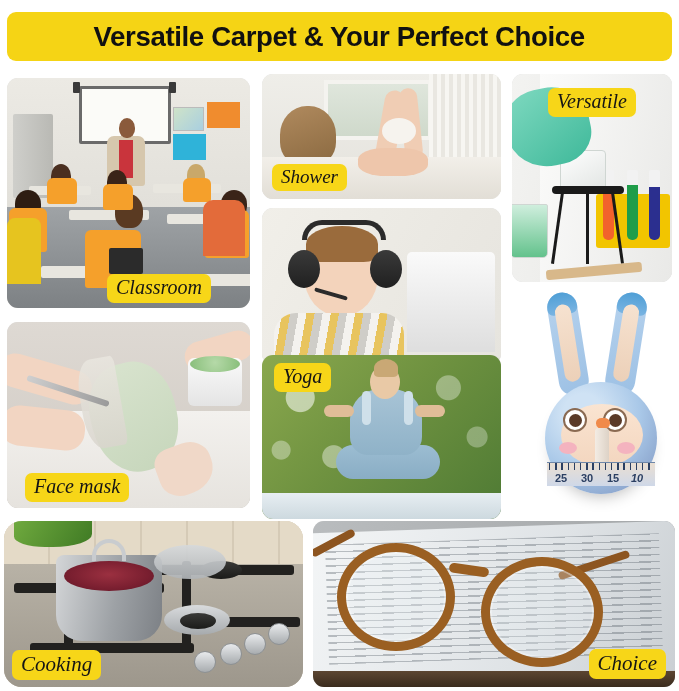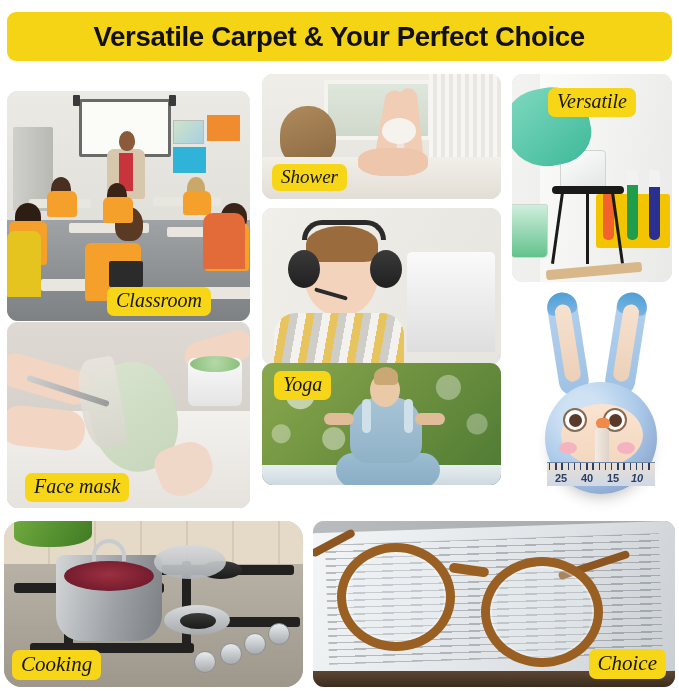--- a/index.html
+++ b/index.html
@@ -48,21 +48,21 @@
     font-family: "Liberation Serif", serif;
     font-style: italic;
     font-weight: normal;
     color: #151515;
     white-space: nowrap;
     line-height: 1.18;
     z-index: 6;
   }
 
   
-  #p-classroom { left: 7px; top: 91px; width: 243px; height: 230px; text-align: center; }
+  #p-classroom { left: 7px; top: 78px; width: 243px; height: 230px; text-align: center; }
   .cls-wall { position:absolute; inset:0; background:linear-gradient(#eceae4,#e2e0da 55%,#d8d6d0); }
   .cls-floor { position:absolute; left:0; right:0; top:56%; bottom:0;
     background:linear-gradient(#9fa3a6,#7d8184); }
   .cls-board { position:absolute; left:72px; top:8px; width:92px; height:58px;
     background:#fbfbf8; border:3px solid #6a6a6a; border-radius:2px; }
   .cls-spk { position:absolute; width:7px; height:11px; background:#3a3a3a; border-radius:1px; top:4px; }
   .cls-map { position:absolute; left:166px; top:29px; width:31px; height:24px;
     background:linear-gradient(135deg,#cfe3c8,#a9cfe0); border:1px solid #bbb; }
   .cls-post-o { position:absolute; left:200px; top:24px; width:33px; height:26px; background:#F08C2E; }
   .cls-post-b { position:absolute; left:166px; top:56px; width:33px; height:26px; background:#2FB3D9; }
@@ -122,21 +122,21 @@
   .hw-band { position:absolute; left:40px; top:12px; width:84px; height:20px;
     border:5px solid #2b2b2b; border-bottom:none; border-radius:42px 42px 0 0; }
   .hw-cup { position:absolute; width:32px; height:38px; background:linear-gradient(#3a3a3a,#202020);
     border-radius:50%; top:42px; }
   .hw-body { position:absolute; left:12px; bottom:0; width:130px; height:52px;
     background:repeating-linear-gradient(100deg,#f4f2ee 0 8px,#e8c45e 8px 16px,#cfcdc8 16px 24px);
     border-radius:22px 22px 0 0; }
   #b-homework { right: 8px; top: 10px; font-size: 20px; }
 
   
-  #p-yoga { left: 262px; top: 363px; width: 239px; height: 122px; }
+  #p-yoga { left: 262px; top: 355px; width: 239px; height: 164px; }
   .yg-bg { position:absolute; inset:0;
     background:
       radial-gradient(circle at 16% 26%, rgba(255,255,255,.55) 0 14px, transparent 15px),
       radial-gradient(circle at 30% 62%, rgba(255,255,255,.4) 0 11px, transparent 12px),
       radial-gradient(circle at 8% 58%, rgba(255,255,255,.35) 0 9px, transparent 10px),
       radial-gradient(circle at 78% 20%, rgba(255,255,255,.35) 0 12px, transparent 13px),
       radial-gradient(circle at 90% 50%, rgba(255,255,255,.3) 0 10px, transparent 11px),
       linear-gradient(135deg,#8aa84e,#6f9240 45%,#4e7a34); }
   .yg-mat { position:absolute; left:0; right:0; bottom:0; height:16%;
     background:linear-gradient(#e7eef2,#cdd9df); }
@@ -390,21 +390,21 @@
     <div class="rb-eye" style="left:66px;"></div>
     <div class="rb-pupil" style="left:32px;"></div>
     <div class="rb-pupil" style="left:72px;"></div>
     <div class="rb-nose"></div>
     <div class="rb-cheek" style="left:22px;"></div>
     <div class="rb-cheek" style="left:80px;"></div>
     <div class="rb-knob"></div>
     <div class="rb-dial"></div>
     <div class="rb-ticks"></div>
     <div class="rb-num" style="left:18px;">25</div>
-    <div class="rb-num" style="left:44px;">40</div>
+    <div class="rb-num" style="left:44px;">30</div>
     <div class="rb-num" style="left:70px;">15</div>
     <div class="rb-num" style="left:94px;font-style:italic;">10</div>
   </div>
 </div>
 
 <div class="panel" id="p-cooking">
   <div class="photo">
     <div class="ck-bg"></div>
     <div class="ck-tile"></div>
     <div class="ck-herb"></div>

